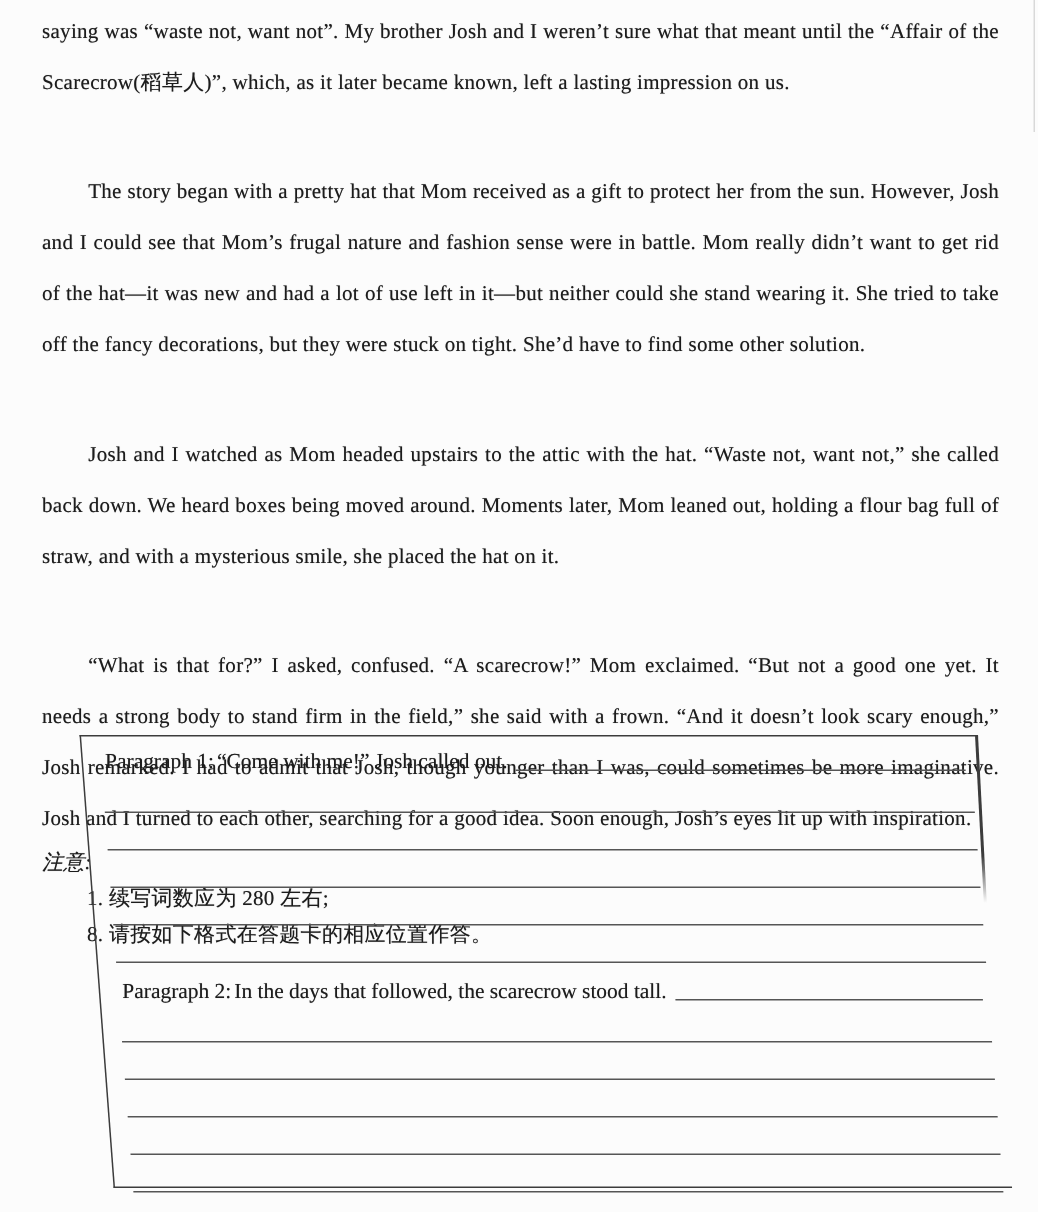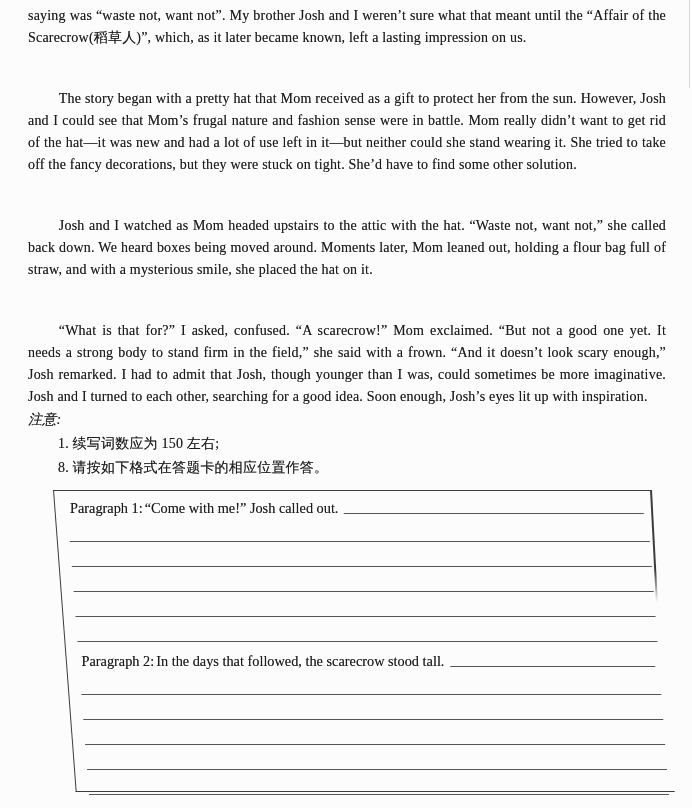--- a/index.html
+++ b/index.html
@@ -18,21 +18,21 @@
   }
   .page {
     position: absolute;
     inset: 0;
   }
   
   .passage {
     padding: 5px 26px 0 28px;
     text-align: justify;
     font-size: 14px;
-    line-height: 22px;
+    line-height: 34px;
     letter-spacing: 0.2px;
     text-shadow: 0 0 0.45px rgba(20,20,20,0.55);
   }
   .para { margin: 0; }
   .para.indent { text-indent: 2.2em; margin-top: 39px; }
   
   .notes {
     padding: 0 26px 0 28px;
     font-size: 14px;
     line-height: 23.8px;
@@ -110,21 +110,21 @@
 
   <div class="passage">
     <p class="para">saying was “waste not, want not”. My brother Josh and I weren’t sure what that meant until the “Affair of the Scarecrow(稻草人)”, which, as it later became known, left a lasting impression on us.</p>
     <p class="para indent">The story began with a pretty hat that Mom received as a gift to protect her from the sun. However, Josh and I could see that Mom’s frugal nature and fashion sense were in battle. Mom really didn’t want to get rid of the hat—it was new and had a lot of use left in it—but neither could she stand wearing it. She tried to take off the fancy decorations, but they were stuck on tight. She’d have to find some other solution.</p>
     <p class="para indent">Josh and I watched as Mom headed upstairs to the attic with the hat. “Waste not, want not,” she called back down. We heard boxes being moved around. Moments later, Mom leaned out, holding a flour bag full of straw, and with a mysterious smile, she placed the hat on it.</p>
     <p class="para indent">“What is that for?” I asked, confused. “A scarecrow!” Mom exclaimed. “But not a good one yet. It needs a strong body to stand firm in the field,” she said with a frown. “And it doesn’t look scary enough,” Josh remarked. I had to admit that Josh, though younger than I was, could sometimes be more imaginative. Josh and I turned to each other, searching for a good idea. Soon enough, Josh’s eyes lit up with inspiration.</p>
   </div>
 
   <div class="notes">
     <p class="notes-heading">注意:</p>
-    <p class="note-item">1. 续写词数应为 150 左右;</p>
+    <p class="note-item">1. 续写词数应为 280 左右;</p>
     <p class="note-item">8. 请按如下格式在答题卡的相应位置作答。</p>
   </div>
 
   <div class="answer-box">
     <div class="box-right-border"></div>
 
     <div class="heading-row first">
       <span class="unskew"><span class="prompt-label">Paragraph 1:</span><span>“Come with me!” Josh called out.</span></span>
       <span class="fill-line"></span>
     </div>

